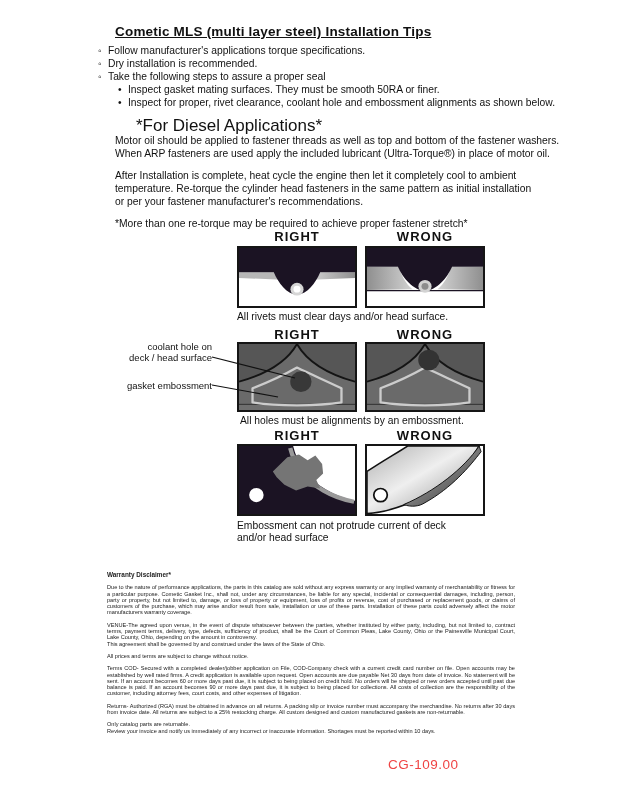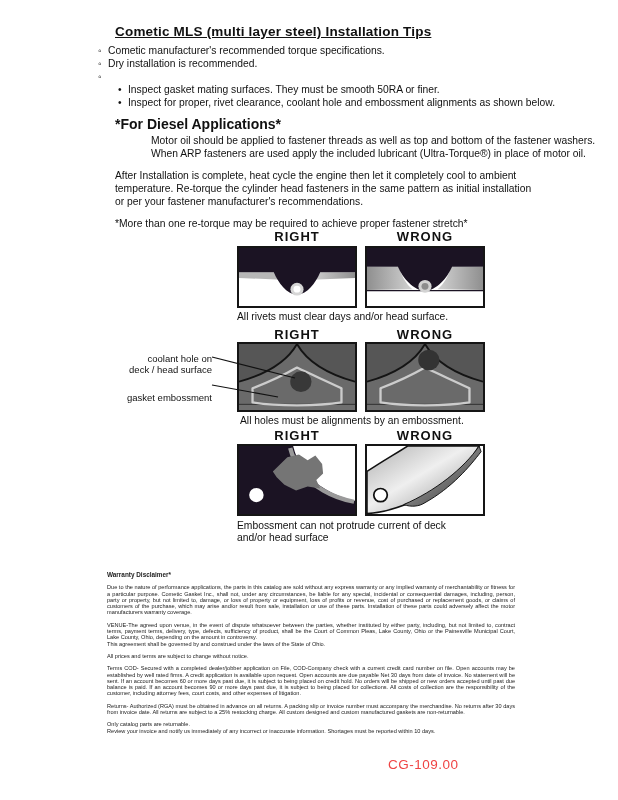--- a/index.html
+++ b/index.html
@@ -3,29 +3,29 @@
 <meta charset="utf-8">
 <style>
   html,body{margin:0;padding:0;background:#ffffff;}
   #page{position:relative;width:618px;height:800px;background:#ffffff;overflow:hidden;
         font-family:"Liberation Sans","DejaVu Sans",sans-serif;color:#111;}
   .abs{position:absolute;}
   .title{font-size:13.5px;font-weight:bold;text-decoration:underline;letter-spacing:.2px;}
   .bullet-row{display:flex;font-size:10.3px;line-height:13px;}
   .marker{width:10px;flex:0 0 10px;text-align:left;}
   .sub{margin-left:20px;}
-  .h2{font-size:14px;font-weight:bold;}
+  .h2{font-size:17px;font-weight:normal;margin-left:21px;}
   .para{font-size:10.3px;line-height:13px;white-space:pre-line;}
   .dlabel{font-size:13px;font-weight:bold;letter-spacing:1px;text-align:center;width:120px;}
   .dbox{width:120px;height:62px;border:2px solid #151515;box-sizing:border-box;background:#fff;}
   .dbox2{width:120px;height:70px;border:2px solid #151515;box-sizing:border-box;background:#565656;}
   .dbox3{width:120px;height:72px;border:2px solid #151515;box-sizing:border-box;background:#fff;}
   .dbox svg,.dbox2 svg,.dbox3 svg{display:block;width:100%;height:100%;}
   .caption{font-size:10.3px;line-height:12px;}
-  .annot{font-size:9.5px;line-height:11px;text-align:right;white-space:pre-line;margin-top:12px;}
+  .annot{font-size:9.5px;line-height:11px;text-align:right;white-space:pre-line;}
   .legal{width:408px;font-size:5.6px;line-height:6.3px;color:#222;text-align:justify;}
   .legal p{margin:0 0 6px 0;}
   .legal p.tight{margin:0;}
   .legal-h{font-size:6.4px;font-weight:bold;margin:0 0 6px 0;text-align:left;}
   .footer-code{font-size:13.5px;letter-spacing:.5px;color:#ef4444;}
 </style>
 </head>
 <body>
 
 <div id="page">
@@ -51,41 +51,42 @@
           <stop offset="1" stop-color="#333333"></stop>
       </linearGradient>
     </defs>
   </svg>
 
   <div class="abs title" style="left:115px;top:24px;">Cometic MLS (multi layer steel) Installation Tips</div>
 
   <div class="abs" style="left:98px;top:44px;width:470px;">
     <div class="bullet-row">
       <span class="marker">◦</span>
-      <span>Cometic manufacturer's recommended torque specifications.</span>
+      <span>Follow manufacturer's applications torque specifications.</span>
     </div>
     <div class="bullet-row">
       <span class="marker">◦</span>
       <span>Dry installation is recommended.</span>
     </div>
     <div class="bullet-row">
       <span class="marker">◦</span>
+      <span>Take the following steps to assure a proper seal</span>
     </div>
     <div class="bullet-row sub">
       <span class="marker">•</span>
       <span>Inspect gasket mating surfaces.  They must be smooth 50RA or finer.</span>
     </div>
     <div class="bullet-row sub">
       <span class="marker">•</span>
       <span>Inspect for proper, rivet clearance, coolant hole and embossment alignments as shown below.</span>
     </div>
   </div>
 
   <div class="abs h2" style="left:115px;top:116px;">*For Diesel Applications*</div>
-  <div class="abs para" style="left:115px;top:134px;width:465px;margin-left:36px;">Motor oil should be applied to fastener threads as well as top and bottom of the fastener washers.
+  <div class="abs para" style="left:115px;top:134px;width:465px;">Motor oil should be applied to fastener threads as well as top and bottom of the fastener washers.
 When ARP fasteners are used apply the included lubricant (Ultra-Torque®) in place of motor oil.</div>
   <div class="abs para" style="left:115px;top:217px;width:465px;">*More than one re-torque may be required to achieve proper fastener stretch*</div>
   <div class="abs para" style="left:115px;top:169px;width:465px;">After Installation is complete, heat cycle the engine then let it completely cool to ambient
 temperature. Re-torque the cylinder head fasteners in the same pattern as initial installation
 or per your fastener manufacturer's recommendations.</div>
 
   <div class="abs dlabel" style="left:237px;top:229px;">RIGHT</div>
   <div class="abs dlabel" style="left:365px;top:229px;">WRONG</div>
 
   <div class="abs dbox" style="left:237px;top:246px;">

